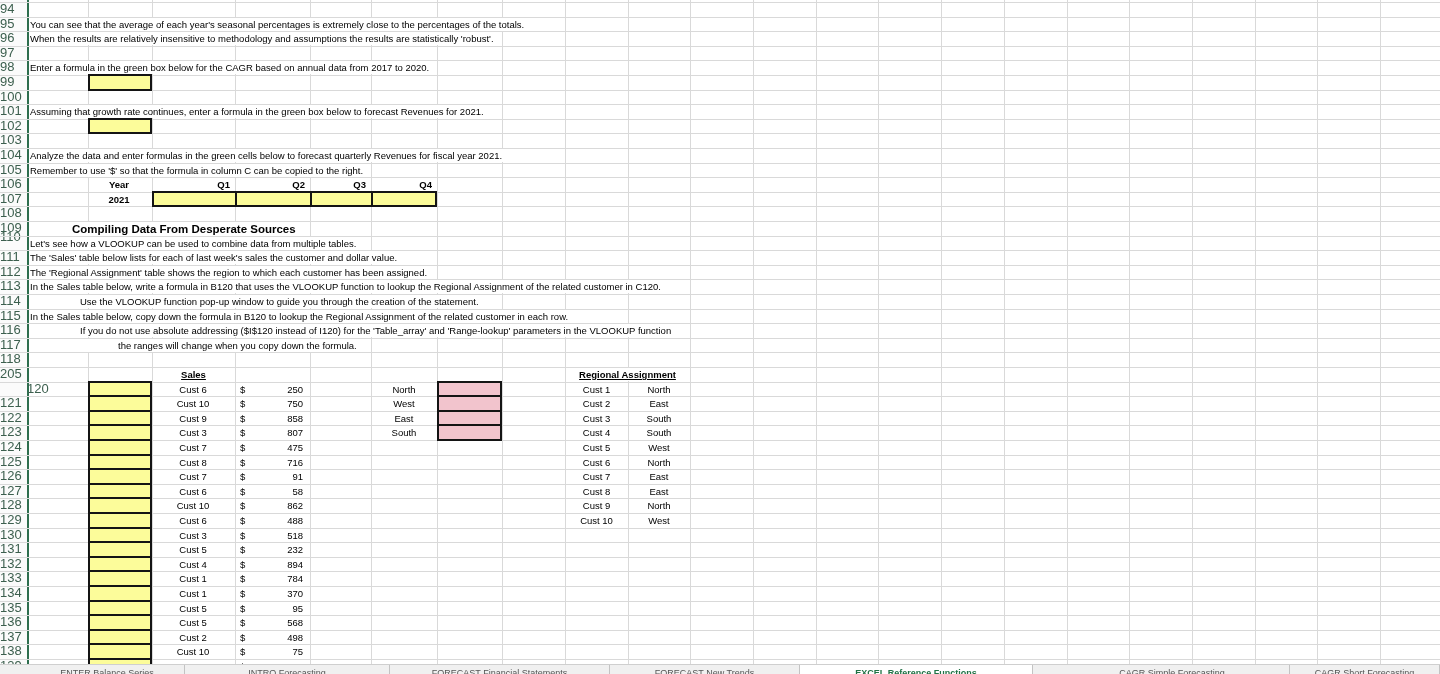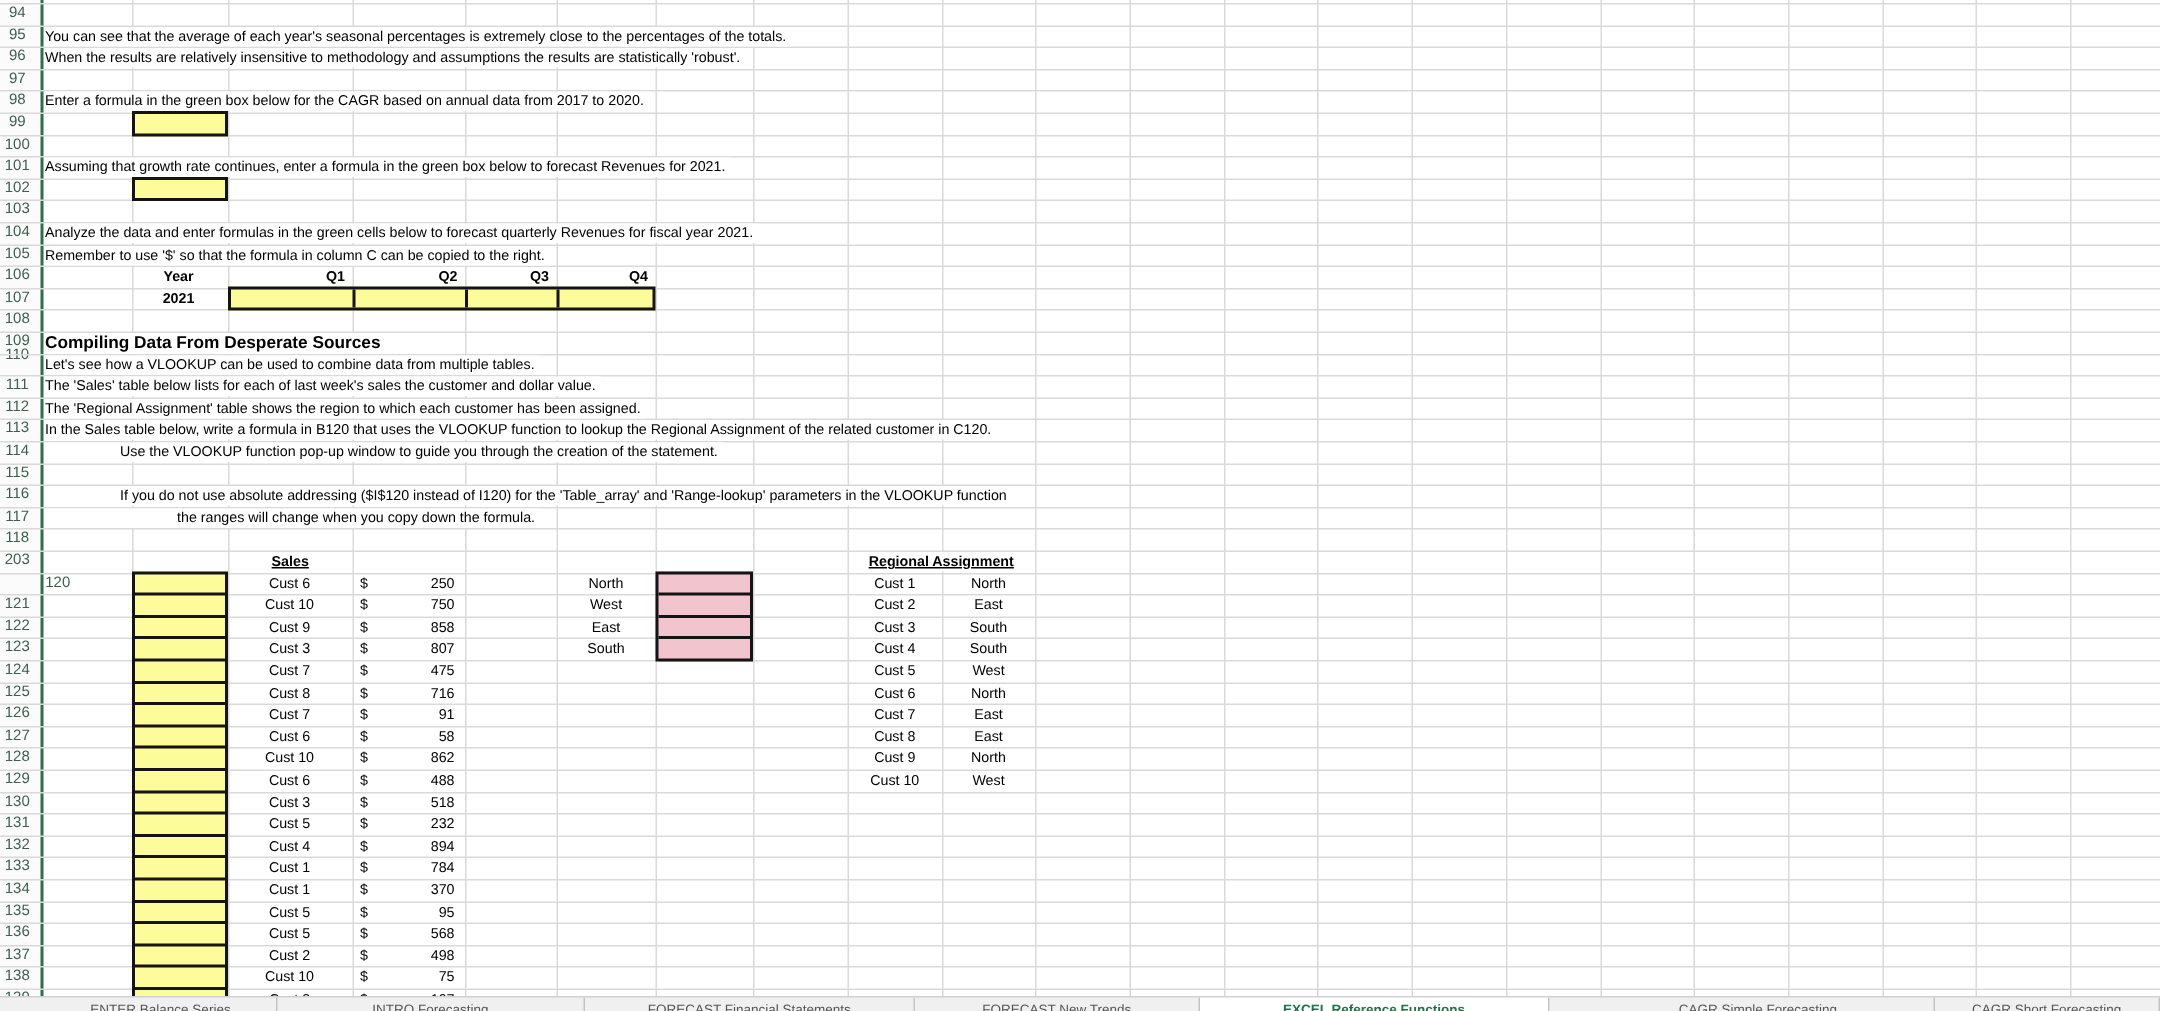--- a/index.html
+++ b/index.html
@@ -1,22 +1,22 @@
 <!DOCTYPE html>
 <html><head>
 <meta charset="utf-8">
 <style>
   html,body{margin:0;padding:0;background:#fff;}
   #sheet{position:relative;width:1440px;height:674px;background:#ffffff;overflow:hidden;
          font-family:"Liberation Sans",sans-serif;font-size:9.5px;color:#000;}
   
   #rowheader{position:absolute;left:0;top:0;width:27px;height:664px;background:#fbfbfb;
              border-right:2px solid #2e6e4e;z-index:1;}
-  .rownum{position:absolute;left:0;width:23px;height:14.6px;line-height:14.6px;text-align:center;
-          color:#3c5f4e;font-size:10px;}
+  .rownum{position:absolute;left:0;width:23px;height:14.6px;line-height:14.6px;text-align:left;
+          color:#3c5f4e;font-size:13px;}
   #grid{position:absolute;left:0;top:0;width:1440px;height:664px;z-index:2;}
   .hline{position:absolute;left:0;width:1440px;height:1px;background:#d9d9d9;}
   .vline{position:absolute;top:0;width:1px;height:664px;background:#d9d9d9;}
   #content{position:absolute;left:0;top:0;width:1440px;height:674px;z-index:3;}
   .txt{position:absolute;height:13px;line-height:13px;white-space:nowrap;}
   .bgw{background:#ffffff;padding-right:4px;}
   .b{font-weight:bold;}
   .u{text-decoration:underline;}
   .ctr{text-align:center;}
   .ra{text-align:right;}
@@ -58,21 +58,21 @@
       <div class="rownum" style="top: 221px;">109</div>
       <div class="rownum" style="top: 230px;">110</div>
       <div class="rownum" style="top: 250.2px;">111</div>
       <div class="rownum" style="top: 264.8px;">112</div>
       <div class="rownum" style="top: 279.4px;">113</div>
       <div class="rownum" style="top: 294px;">114</div>
       <div class="rownum" style="top: 308.6px;">115</div>
       <div class="rownum" style="top: 323.2px;">116</div>
       <div class="rownum" style="top: 337.8px;">117</div>
       <div class="rownum" style="top: 352.4px;">118</div>
-      <div class="rownum" style="top: 367px;">203</div>
+      <div class="rownum" style="top: 367px;">205</div>
       <div class="rownum" style="top: 381.6px; padding-left: 27px;">120</div>
       <div class="rownum" style="top: 396.2px;">121</div>
       <div class="rownum" style="top: 410.8px;">122</div>
       <div class="rownum" style="top: 425.4px;">123</div>
       <div class="rownum" style="top: 440px;">124</div>
       <div class="rownum" style="top: 454.6px;">125</div>
       <div class="rownum" style="top: 469.2px;">126</div>
       <div class="rownum" style="top: 483.8px;">127</div>
       <div class="rownum" style="top: 498.4px;">128</div>
       <div class="rownum" style="top: 513px;">129</div>
@@ -152,36 +152,37 @@
       <div class="vline" style="left: 1004px;"></div>
       <div class="vline" style="left: 1067px;"></div>
       <div class="vline" style="left: 1129px;"></div>
       <div class="vline" style="left: 1192px;"></div>
       <div class="vline" style="left: 1255px;"></div>
       <div class="vline" style="left: 1317px;"></div>
       <div class="vline" style="left: 1380px;"></div>
     </div>
   <div id="content">
 
-    <div class="txt bgw b sechdr" style="left:30px;top:222px;">Compiling Data From Desperate Sources</div>
+    <div class="txt bgw b sechdr" style="left:30px;top:222px;padding-left:42px;">Compiling Data From Desperate Sources</div>
     <div class="txt b u ctr" style="left:153px;top:368px;width:81px;">Sales</div>
     <div class="txt bgw b u ctr" style="left:566px;top:368px;width:123px;padding-right:0;">Regional Assignment</div>
     <div class="txt b ctr" style="left:88px;top:178px;width:62px;">Year</div>
     <div class="txt b ctr" style="left:88px;top:193px;width:62px;">2021</div>
       <div class="txt bgw" style="left: 30px; top: 17.6px; text-indent: 0px;">You can see that the average of each year's seasonal percentages is extremely close to the percentages of the totals.</div>
       <div class="txt bgw" style="left: 30px; top: 32.2px; text-indent: 0px;">When the results are relatively insensitive to methodology and assumptions the results are statistically 'robust'.</div>
       <div class="txt bgw" style="left: 30px; top: 61.4px; text-indent: 0px;">Enter a formula in the green box below for the CAGR based on annual data from 2017 to 2020.</div>
       <div class="txt bgw" style="left: 30px; top: 105.2px; text-indent: 0px;">Assuming that growth rate continues, enter a formula in the green box below to forecast Revenues for 2021.</div>
       <div class="txt bgw" style="left: 30px; top: 149px; text-indent: 0px;">Analyze the data and enter formulas in the green cells below to forecast quarterly Revenues for fiscal year 2021.</div>
       <div class="txt bgw" style="left: 30px; top: 163.6px; text-indent: 0px;">Remember to use '$' so that the formula in column C can be copied to the right.</div>
       <div class="txt bgw" style="left: 30px; top: 236.6px; text-indent: 0px;">Let's see how a VLOOKUP can be used to combine data from multiple tables.</div>
       <div class="txt bgw" style="left: 30px; top: 251.2px; text-indent: 0px;">The 'Sales' table below lists for each of last week's sales the customer and dollar value.</div>
       <div class="txt bgw" style="left: 30px; top: 265.8px; text-indent: 0px;">The 'Regional Assignment' table shows the region to which each customer has been assigned.</div>
       <div class="txt bgw" style="left: 30px; top: 280.4px; text-indent: 0px;">In the Sales table below, write a formula in B120 that uses the VLOOKUP function to lookup the Regional Assignment of the related customer in C120.</div>
       <div class="txt bgw" style="left: 30px; top: 295px; text-indent: 50px;">Use the VLOOKUP function pop-up window to guide you through the creation of the statement.</div>
+      <div class="txt bgw" style="left: 30px; top: 309.6px; text-indent: 0px;">In the Sales table below, copy down the formula in B120 to lookup the Regional Assignment of the related customer in each row.</div>
       <div class="txt bgw" style="left: 30px; top: 324.2px; text-indent: 50px;">If you do not use absolute addressing ($I$120 instead of I120) for the 'Table_array' and 'Range-lookup' parameters in the VLOOKUP function</div>
       <div class="txt bgw" style="left: 30px; top: 338.8px; text-indent: 88px;">the ranges will change when you copy down the formula.</div>
       <div class="txt b ra" style="left: 152px; top: 178.2px; width: 78px;">Q1</div>
       <div class="txt b ra" style="left: 235px; top: 178.2px; width: 70px;">Q2</div>
       <div class="txt b ra" style="left: 310px; top: 178.2px; width: 56px;">Q3</div>
       <div class="txt b ra" style="left: 371px; top: 178.2px; width: 61px;">Q4</div>
       <div class="ybox" style="left: 152px; top: 190.8px; width: 285px; height: 16.6px;">
         <div class="vdiv" style="left: 81px;"></div>
         <div class="vdiv" style="left: 156px;"></div>
         <div class="vdiv" style="left: 217px;"></div>

